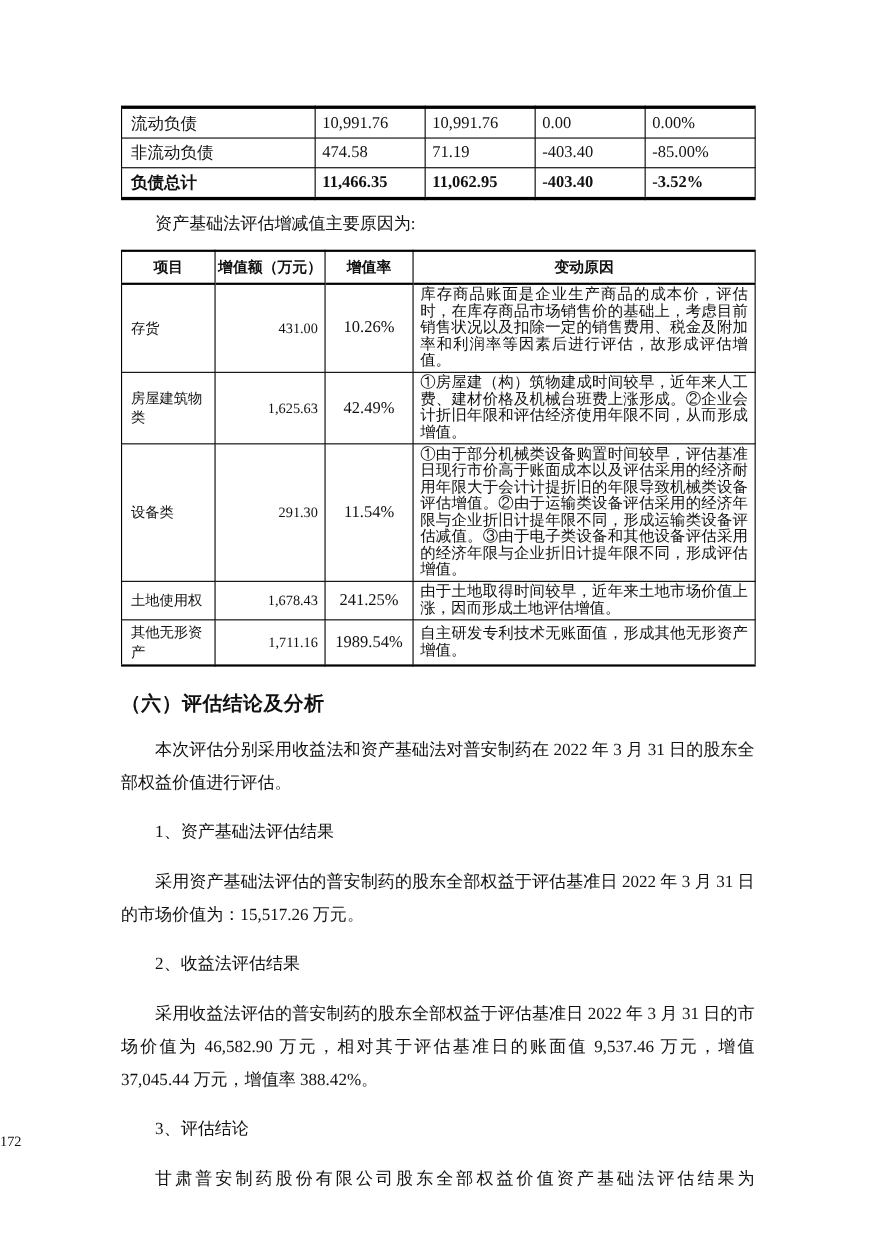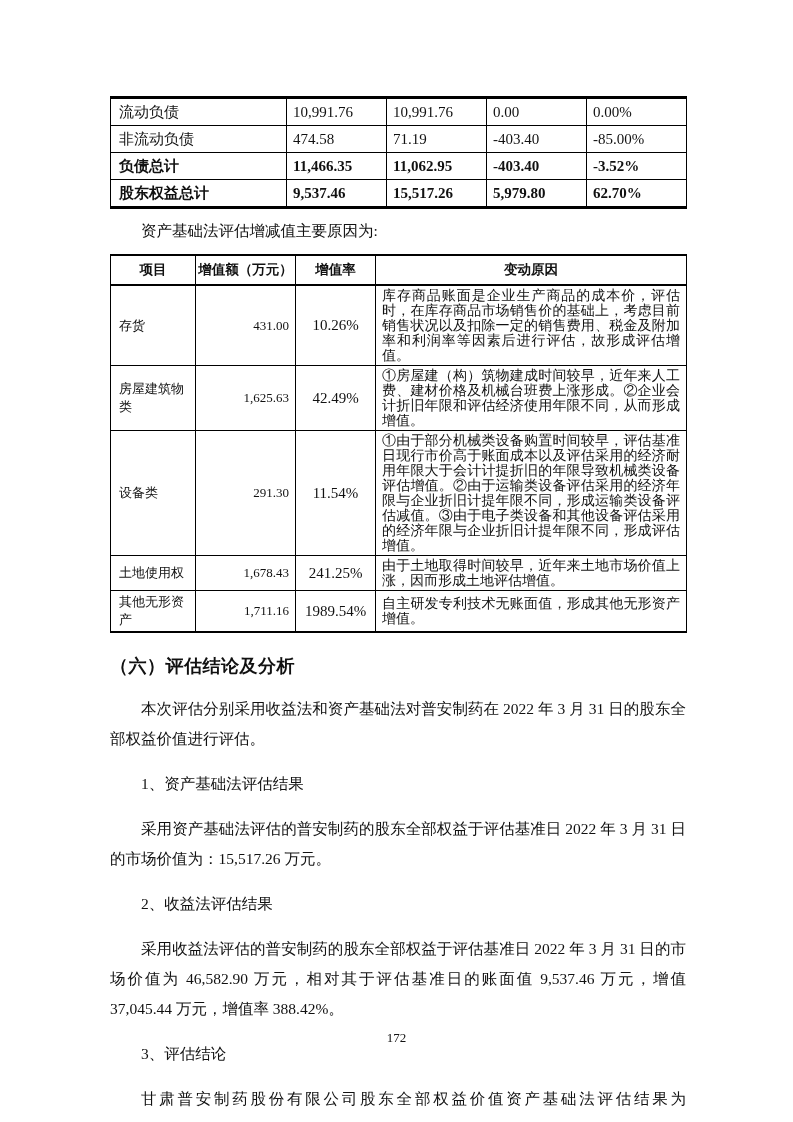--- a/index.html
+++ b/index.html
@@ -91,21 +91,21 @@
     line-height: 30px;
     text-indent: 2em;
     margin: 0 0 15px 0;
   }
   .para.last { text-align-last: justify; margin-bottom: 0; }
 
   .page-number {
     position: absolute;
     bottom: 76px; left: 0;
     width: 793px;
-    text-align: center;
+    text-align: left;
     font-size: 13px;
   }
 </style>
 </head>
 <body>
 
 <div class="content">
 
   <table class="t1">
     <colgroup>
@@ -130,27 +130,20 @@
         <td class="num">-403.40</td>
         <td class="num">-85.00%</td>
       </tr>
       <tr class="bold">
         <td class="lbl">负债总计</td>
         <td class="num">11,466.35</td>
         <td class="num">11,062.95</td>
         <td class="num">-403.40</td>
         <td class="num">-3.52%</td>
       </tr>
-      <tr class="bold">
-        <td class="lbl">股东权益总计</td>
-        <td class="num">9,537.46</td>
-        <td class="num">15,517.26</td>
-        <td class="num">5,979.80</td>
-        <td class="num">62.70%</td>
-      </tr>
     </tbody>
   </table>
 
   <p class="intro">资产基础法评估增减值主要原因为:</p>
 
   <table class="t2">
     <colgroup>
       <col style="width:85px">
         <col style="width:100px">
         <col style="width:80px">

